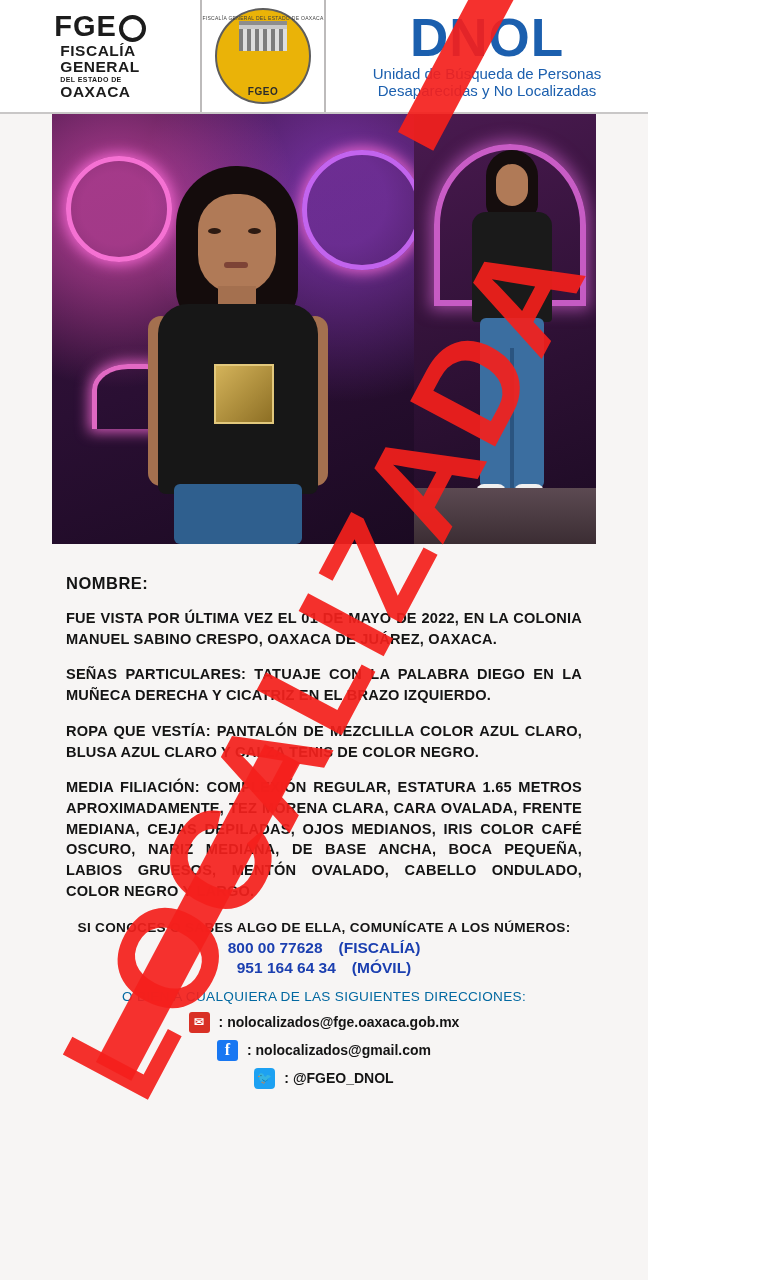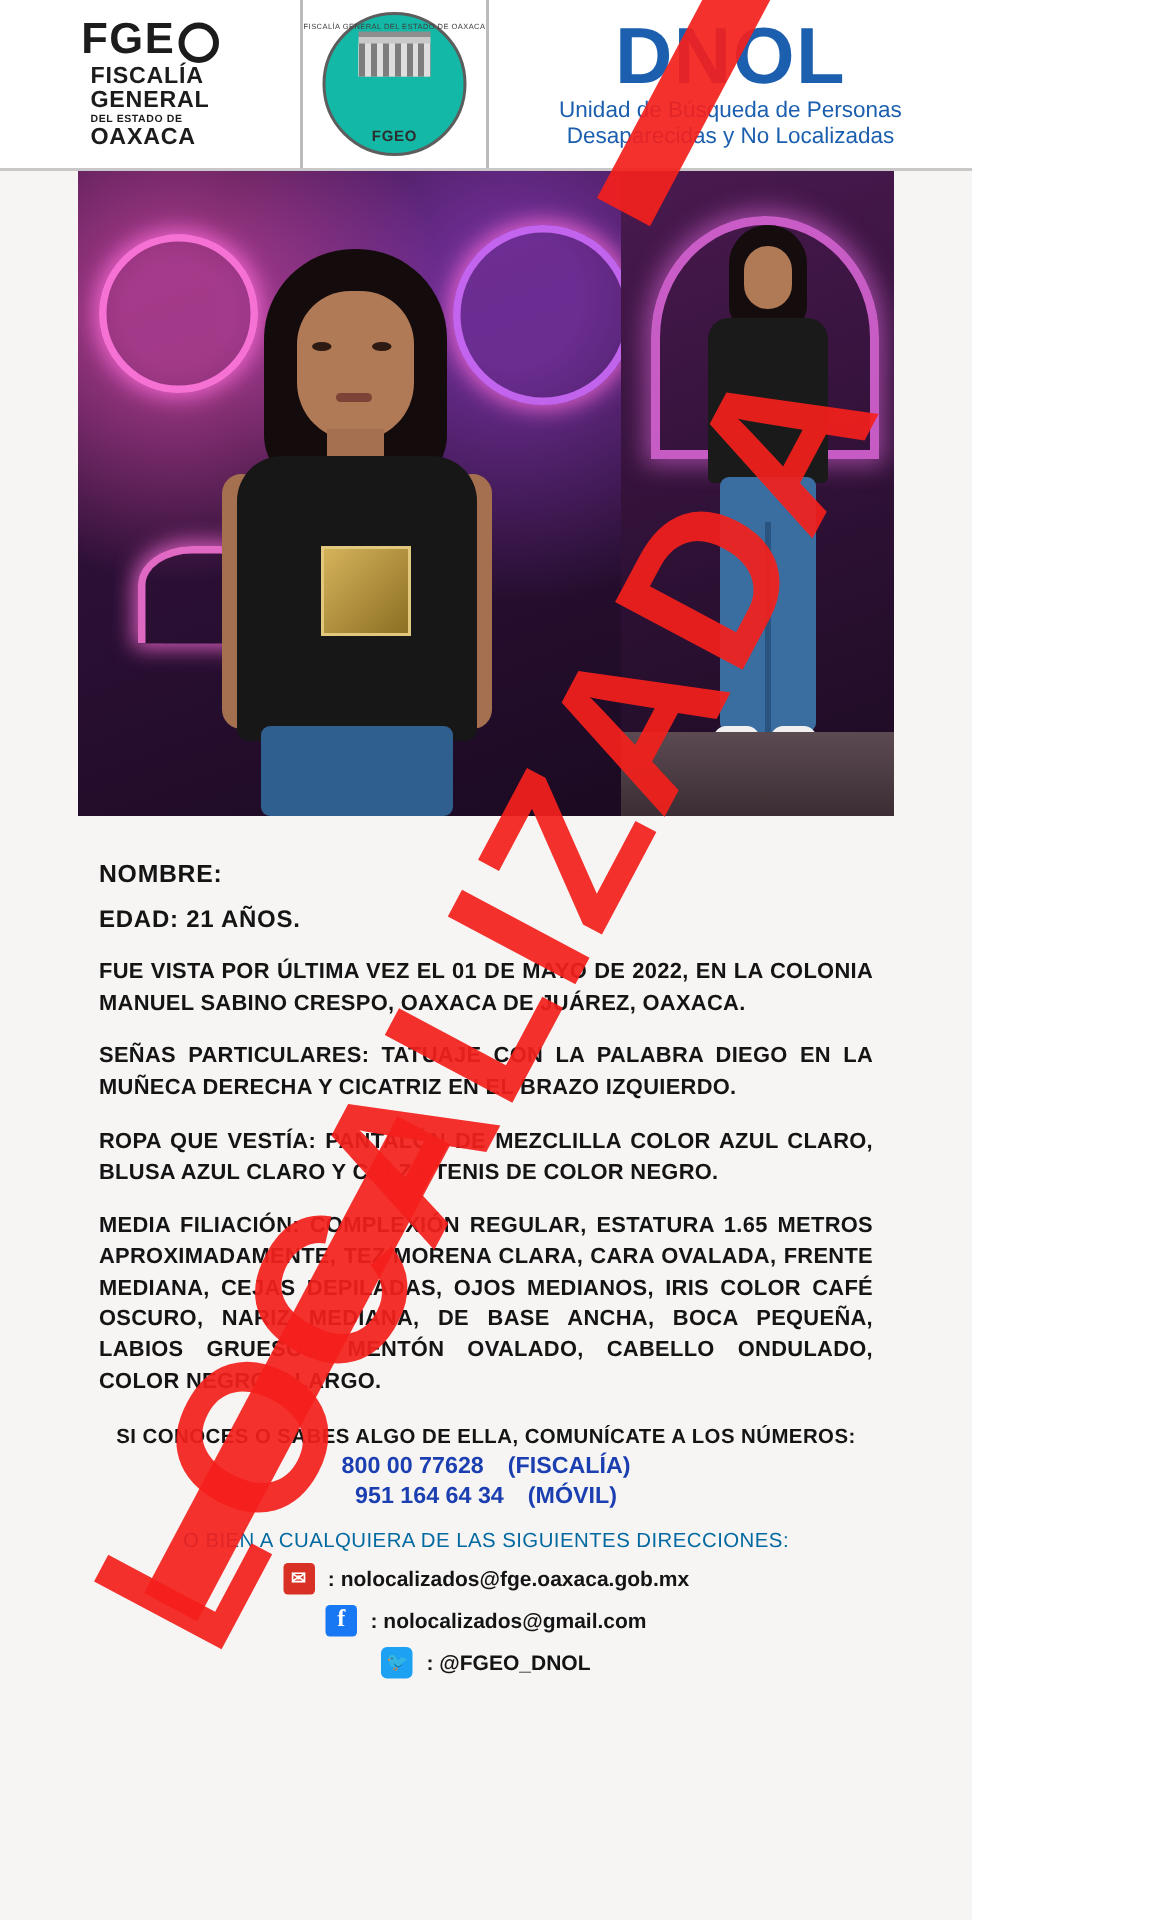--- a/index.html
+++ b/index.html
@@ -86,21 +86,21 @@
   }
   .seal {
     width: 92px;
     height: 92px;
     border: 2px solid #5d5d5d;
     border-radius: 50%;
     display: flex;
     flex-direction: column;
     align-items: center;
     justify-content: center;
-    background: #14b8a6;
+    background: #eab308;
     position: relative;
     gap: 31px;
   }
   .seal-ring-text {
     position: absolute;
     top: 5px;
     font-size: 5px;
     letter-spacing: 0.3px;
     color: #3e3e3e;
     white-space: nowrap;
@@ -477,24 +477,20 @@
       <div class="floor"></div>
     </div>
   </div>
 
   <div class="content">
 
     <div class="row-name">
       <div class="label-nombre">NOMBRE:</div>
     </div>
 
-    <div class="edad">
-      <span>EDAD:</span>
-      <span>21 AÑOS.</span>
-    </div>
 
     <div class="para">FUE VISTA POR ÚLTIMA VEZ EL 01 DE MAYO DE 2022, EN LA COLONIA MANUEL SABINO CRESPO, OAXACA DE JUÁREZ, OAXACA.</div>
     <div class="para">SEÑAS PARTICULARES: TATUAJE CON LA PALABRA DIEGO EN LA MUÑECA DERECHA Y CICATRIZ EN EL BRAZO IZQUIERDO.</div>
     <div class="para">ROPA QUE VESTÍA: PANTALÓN DE MEZCLILLA COLOR AZUL CLARO, BLUSA AZUL CLARO Y CALZA TENIS DE COLOR NEGRO.</div>
     <div class="para">MEDIA FILIACIÓN: COMPLEXIÓN REGULAR, ESTATURA 1.65 METROS APROXIMADAMENTE, TEZ MORENA CLARA, CARA OVALADA, FRENTE MEDIANA, CEJAS DEPILADAS, OJOS MEDIANOS, IRIS COLOR CAFÉ OSCURO, NARIZ MEDIANA, DE BASE ANCHA, BOCA PEQUEÑA, LABIOS GRUESOS, MENTÓN OVALADO, CABELLO ONDULADO, COLOR NEGRO Y LARGO.</div>
 
     <div class="contact">
       <div class="contact-line">SI CONOCES O SABES ALGO DE ELLA, COMUNÍCATE A LOS NÚMEROS:</div>
       <div class="phones">
         <div class="phone-row">

